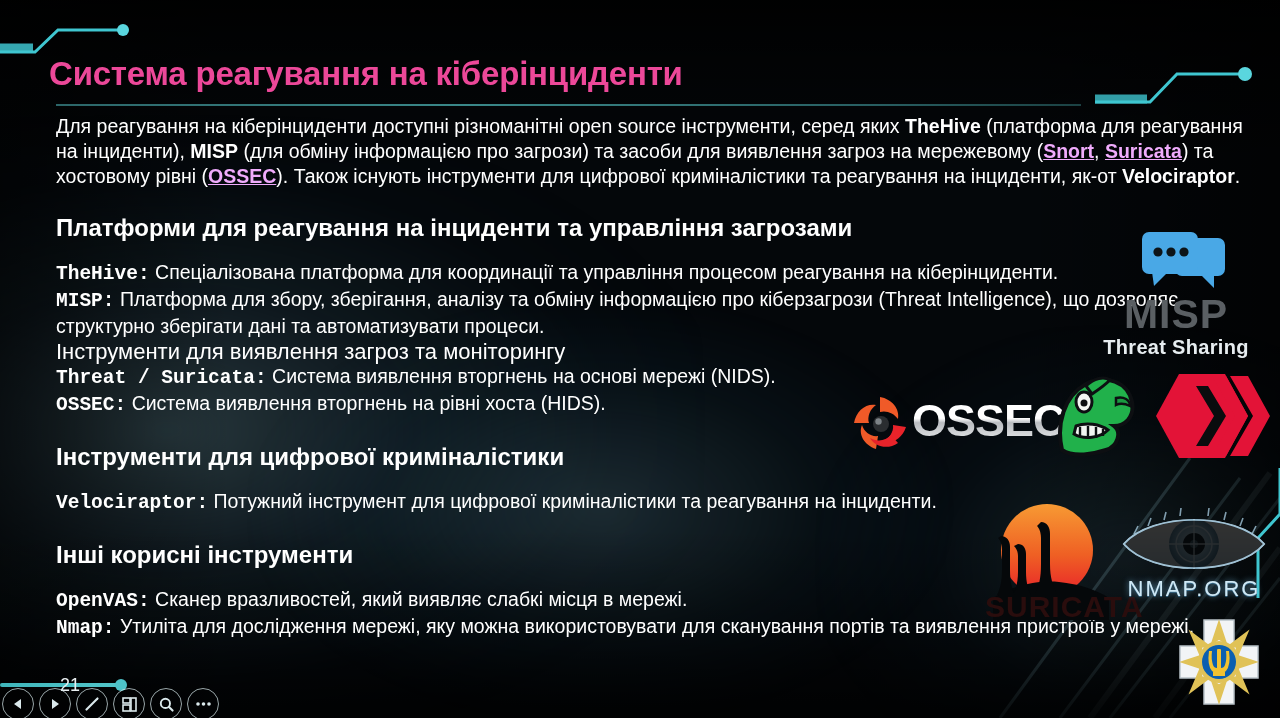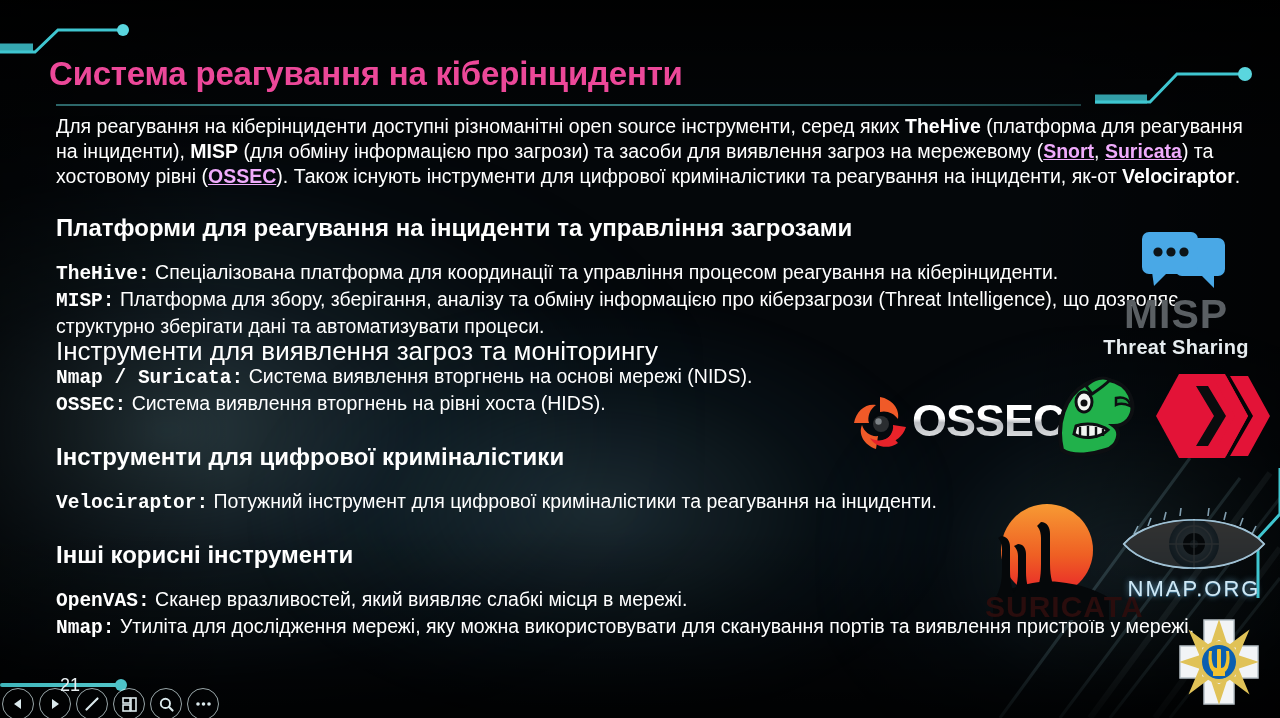--- a/index.html
+++ b/index.html
@@ -116,21 +116,21 @@
   .gap-md { height: 20px; }
   .gap-lg { height: 26px; }
 
   .section-head {
     font-weight: bold;
     font-size: 24px;
     color: #ffffff;
   }
   .para { font-size: 19.5px; line-height: 25px; }
   .para b { font-weight: bold; font-family: Liberation Mono, monospace; }
-  .plain-line { font-size: 26px; line-height: 25px; }
+  .plain-line { font-size: 22px; line-height: 25px; }
 
   
   .logo { position: absolute; }
 
   
   .logo-misp { right: 18px; top: 232px; width: 172px; height: 112px; }
   .misp-word {
     font-weight: bold; font-size: 41px; color: #5a5f63;
     letter-spacing: 1px; line-height: 1;
     text-align: center;
@@ -263,21 +263,21 @@
     <p class="intro"><span>Для реагування на кіберінциденти доступні різноманітні open source інструменти, серед яких </span><b>TheHive</b><span> (платформа для реагування на інциденти), </span><b>MISP</b><span> (для обміну інформацією про загрози) та засоби для виявлення загроз на мережевому (</span><a class="link" href="#">Snort</a><span>, </span><a class="link" href="#">Suricata</a><span>) та хостовому рівні (</span><a class="link" href="#">OSSEC</a><span>). Також існують інструменти для цифрової криміналістики та реагування на інциденти, як-от </span><b>Velociraptor</b><span>.</span></p>
 
     <div class="gap-lg"></div>
 
     <div class="section-head">Платформи для реагування на інциденти та управління загрозами</div>
     <div class="gap-md"></div>
     <div class="para"><b>TheHive:</b><span> Спеціалізована платформа для координації та управління процесом реагування на кіберінциденти.</span></div>
     <div class="para"><b>MISP:</b><span> Платформа для збору, зберігання, аналізу та обміну інформацією про кіберзагрози (Threat Intelligence), що дозволяє структурно зберігати дані та автоматизувати процеси.</span></div>
 
     <div class="plain-line">Інструменти для виявлення загроз та моніторингу</div>
-    <div class="para"><b>Nmap / Suricata:</b><span> Система виявлення вторгнень на основі мережі (NIDS).</span></div>
+    <div class="para"><b>Threat / Suricata:</b><span> Система виявлення вторгнень на основі мережі (NIDS).</span></div>
     <div class="para"><b>OSSEC:</b><span> Система виявлення вторгнень на рівні хоста (HIDS).</span></div>
 
     <div class="gap-lg"></div>
 
     <div class="section-head">Інструменти для цифрової криміналістики</div>
     <div class="gap-md"></div>
     <div class="para"><b>Velociraptor:</b><span> Потужний інструмент для цифрової криміналістики та реагування на інциденти.</span></div>
 
     <div class="gap-lg"></div>
 

